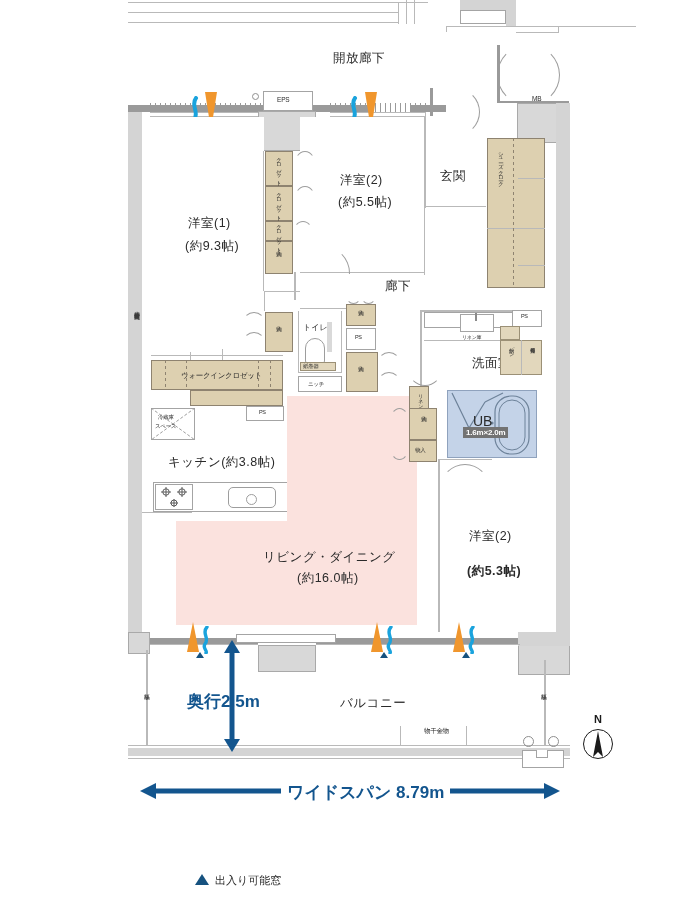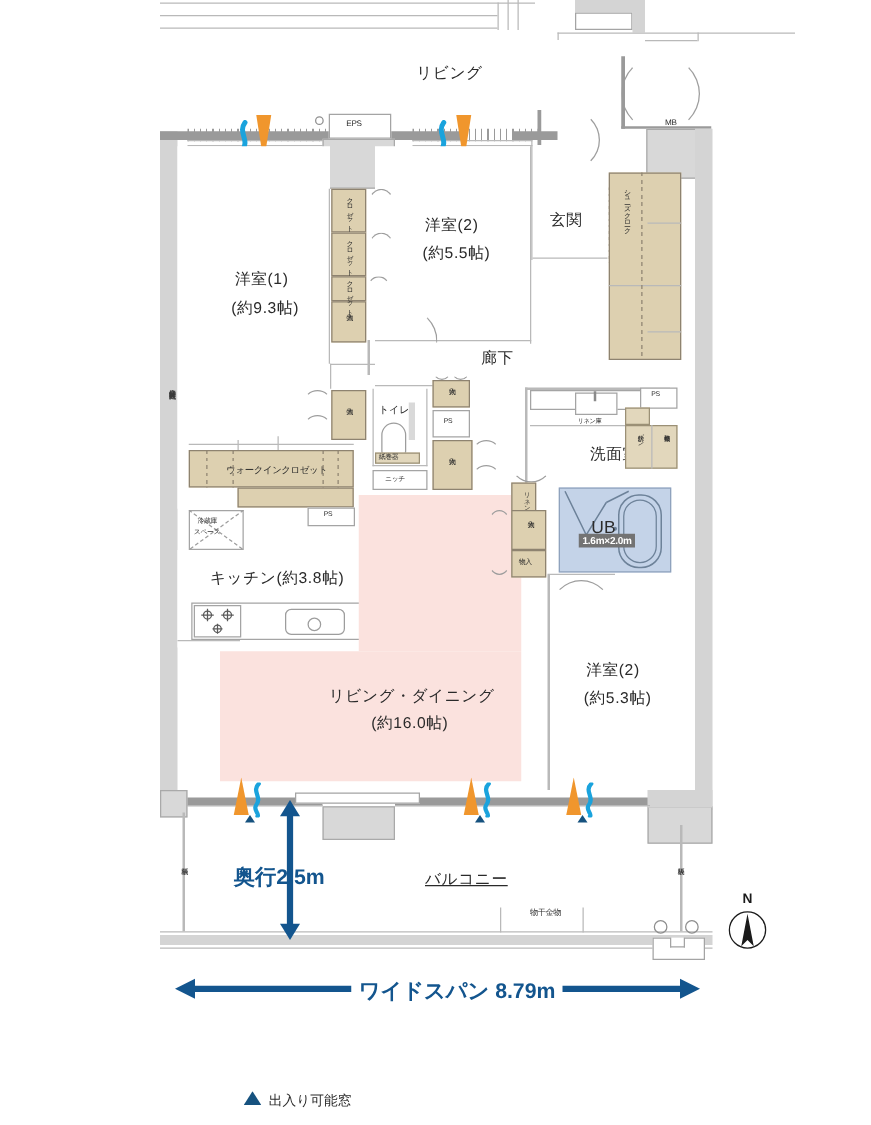--- a/index.html
+++ b/index.html
@@ -136,21 +136,21 @@
 
   <div class="abs wall-mid" style="left:460px;top:0px;width:55px;height:10px;"></div>
   <div class="abs whiteblk" style="left:460px;top:10px;width:46px;height:14px;"></div>
   <div class="abs wall-mid" style="left:506px;top:0px;width:10px;height:26px;"></div>
   <div class="abs hairline" style="left:446px;top:26px;width:70px;height:1px;"></div>
   <div class="abs hairline" style="left:446px;top:26px;width:1px;height:6px;"></div>
   <div class="abs hairline" style="left:516px;top:26px;width:120px;height:1px;"></div>
   <div class="abs hairline" style="left:516px;top:32px;width:42px;height:1px;"></div>
   <div class="abs hairline" style="left:558px;top:26px;width:1px;height:7px;"></div>
 
-  <div class="lbl room-name" style="left:333px;top:50px;">リビング</div>
+  <div class="lbl room-name" style="left:333px;top:50px;">開放廊下</div>
 
   <div class="door-arc" style="left:497px;top:45px;width:60px;height:60px;border-color:transparent transparent transparent #9d9d9d;border-radius:50%;"></div>
   <div class="door-arc" style="left:500px;top:45px;width:60px;height:60px;border-color:transparent #9d9d9d transparent transparent;border-radius:50%;"></div>
   <div class="abs wall-thin" style="left:497px;top:45px;width:3px;height:58px;"></div>
   <div class="abs wall-thin" style="left:497px;top:101px;width:72px;height:2px;"></div>
   <div class="lbl xsmall" style="left:532px;top:95px;">MB</div>
 
   <div class="abs grayblk" style="left:517px;top:103px;width:52px;height:40px;"></div>
   <div class="abs wall-mid" style="left:556px;top:103px;width:14px;height:545px;"></div>
 
@@ -370,21 +370,21 @@
   <div class="lbl tiny" style="left:493px;top:473px;">クロゼット</div>
   <div class="lbl vert tiny" style="left:529px;top:468px;">クロゼット</div>
   <div class="door-arc" style="left:490px;top:488px;width:16px;height:16px;border-color:transparent transparent #9d9d9d transparent;"></div>
   <div class="door-arc" style="left:506px;top:488px;width:16px;height:16px;border-color:transparent transparent #9d9d9d transparent;"></div>
   <div class="door-arc" style="left:522px;top:488px;width:18px;height:16px;border-color:transparent transparent #9d9d9d transparent;"></div>
 
   <div class="abs roomfill" style="left:440px;top:460px;width:105px;height:172px;"></div>
   <div class="abs hairline" style="left:438px;top:460px;width:2px;height:172px;"></div>
   <div class="abs hairline" style="left:438px;top:459px;width:54px;height:1px;"></div>
   <div class="lbl room-name" style="left:469px;top:528px;">洋室(2)</div>
-  <div class="lbl room-name" style="left:467px;top:550px;">(約5.3帖)</div>
+  <div class="lbl room-name" style="left:467px;top:563px;font-weight:bold;">(約5.3帖)</div>
   <div class="door-arc" style="left:440px;top:464px;width:50px;height:50px;border-color:#9d9d9d transparent transparent transparent;"></div>
 
   <div class="lbl vert tiny" style="left:133px;top:310px;font-size:5.5px;color:#3a3a3a;">乾式耐火・遮音間仕切壁</div>
 
   <div class="abs wall-thin" style="left:128px;top:638px;width:130px;height:7px;"></div>
   <div class="abs wall-thin" style="left:316px;top:638px;width:204px;height:7px;"></div>
   <div class="abs grayblk" style="left:128px;top:632px;width:22px;height:22px;"></div>
   <div class="abs grayblk" style="left:258px;top:645px;width:58px;height:27px;"></div>
   <div class="abs grayblk" style="left:518px;top:645px;width:52px;height:30px;"></div>
   <div class="abs wall-mid" style="left:518px;top:632px;width:52px;height:14px;"></div>
@@ -422,21 +422,21 @@
         <polygon points="7,0 1,30 13,30" fill="#f0962d"></polygon>
       </svg>
   </div>
   <div class="vent" style="left:464px;top:626px;">
     <svg width="16" height="28" viewBox="0 0 16 28">
         <path d="M9 1 C3 7,12 12,7 18 C4 22,10 25,8 27" stroke="#1aa3dd" stroke-width="3.4" fill="none" stroke-linecap="round"></path>
       </svg>
   </div>
   <div class="tri" style="left:462px;top:652px;"></div>
 
-  <div class="lbl room-name" style="left:340px;top:695px;text-decoration:underline;">バルコニー</div>
+  <div class="lbl room-name" style="left:340px;top:695px;">バルコニー</div>
   <div class="abs hairline" style="left:128px;top:745px;width:442px;height:1px;"></div>
   <div class="abs wall-mid" style="left:128px;top:748px;width:442px;height:8px;"></div>
   <div class="abs hairline" style="left:128px;top:758px;width:442px;height:1px;"></div>
 
   <div class="abs hairline" style="left:146px;top:650px;width:2px;height:95px;"></div>
   <div class="lbl vert tiny" style="left:143px;top:690px;font-size:5.5px;">隔板</div>
   <div class="abs hairline" style="left:544px;top:660px;width:2px;height:85px;"></div>
   <div class="lbl vert tiny" style="left:540px;top:690px;font-size:5.5px;">隔板</div>
 
   <div class="lbl tiny" style="left:424px;top:727px;font-size:6.5px;">物干金物</div>

